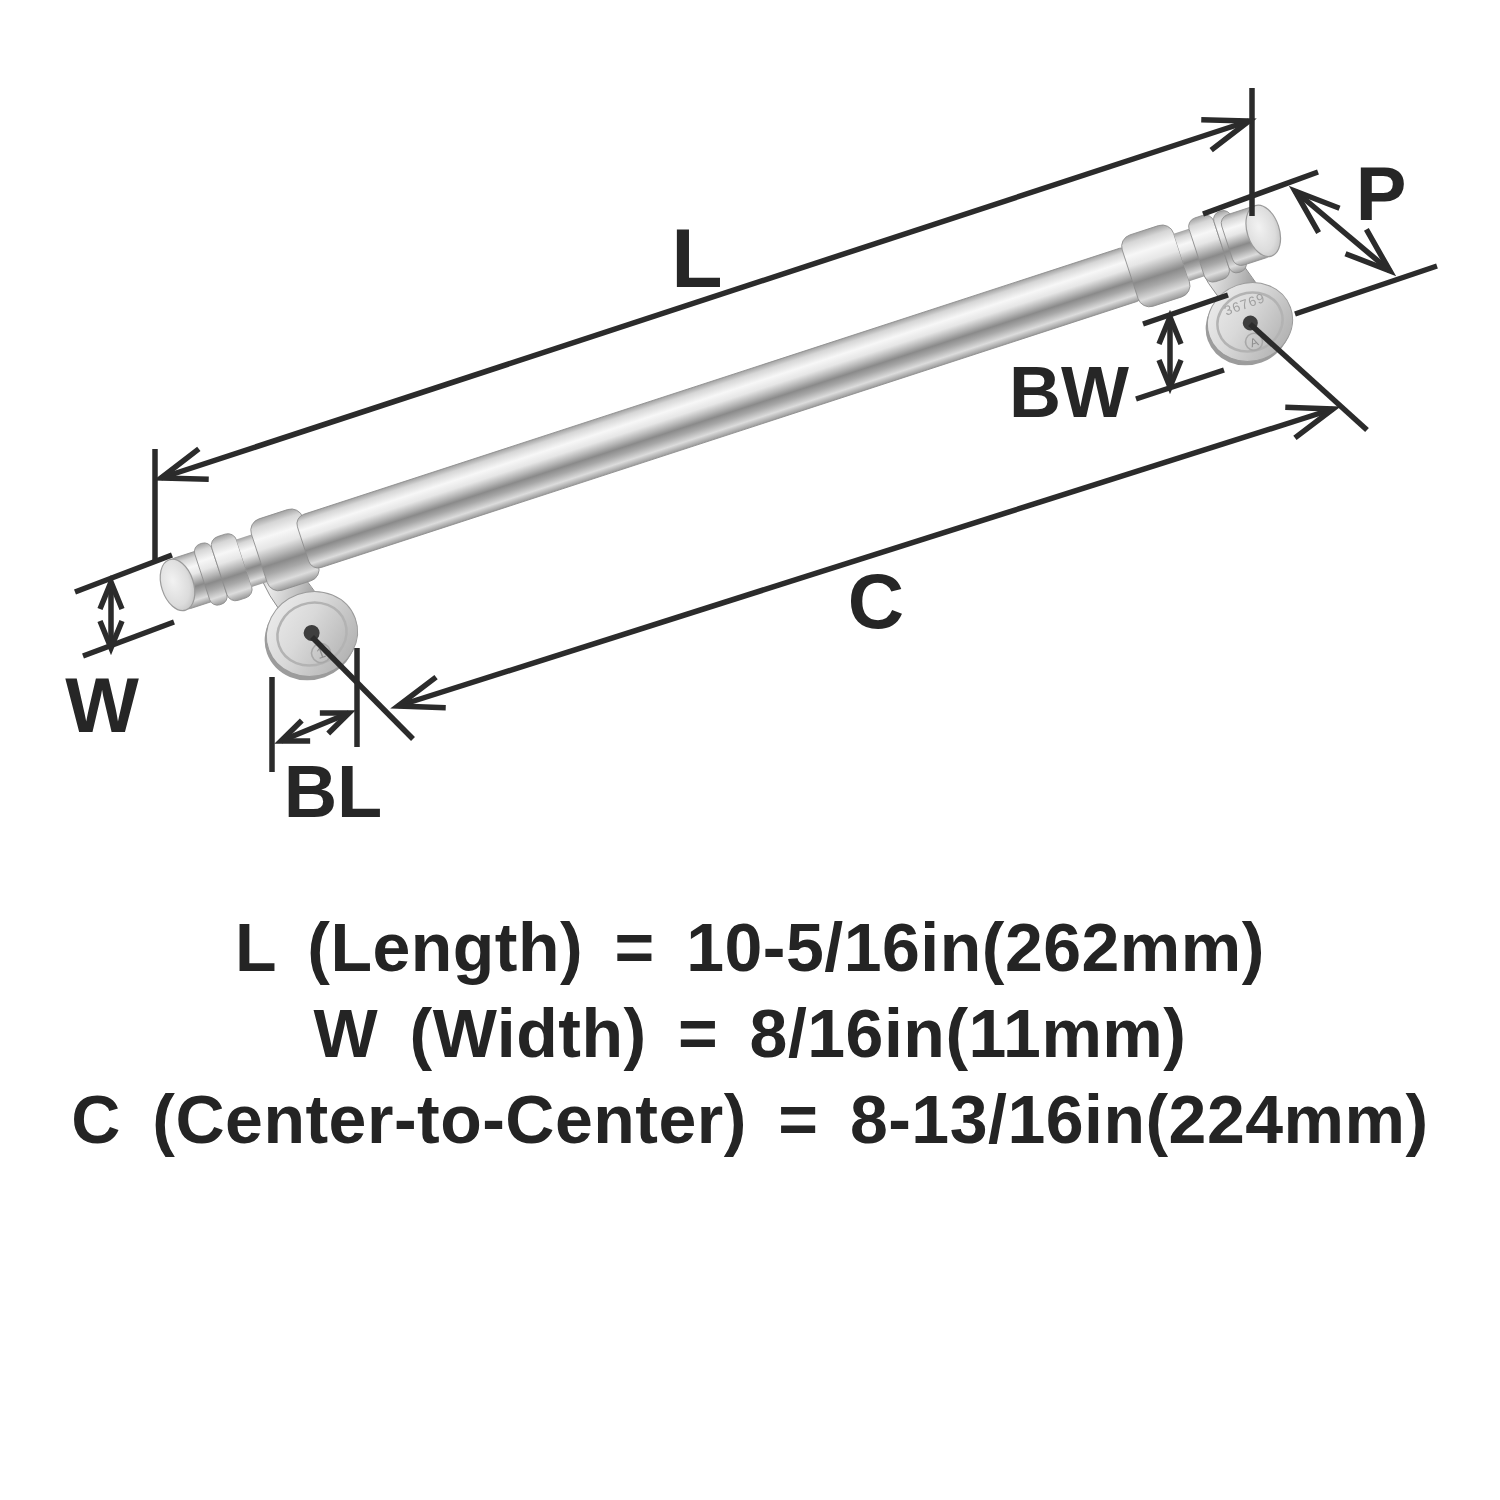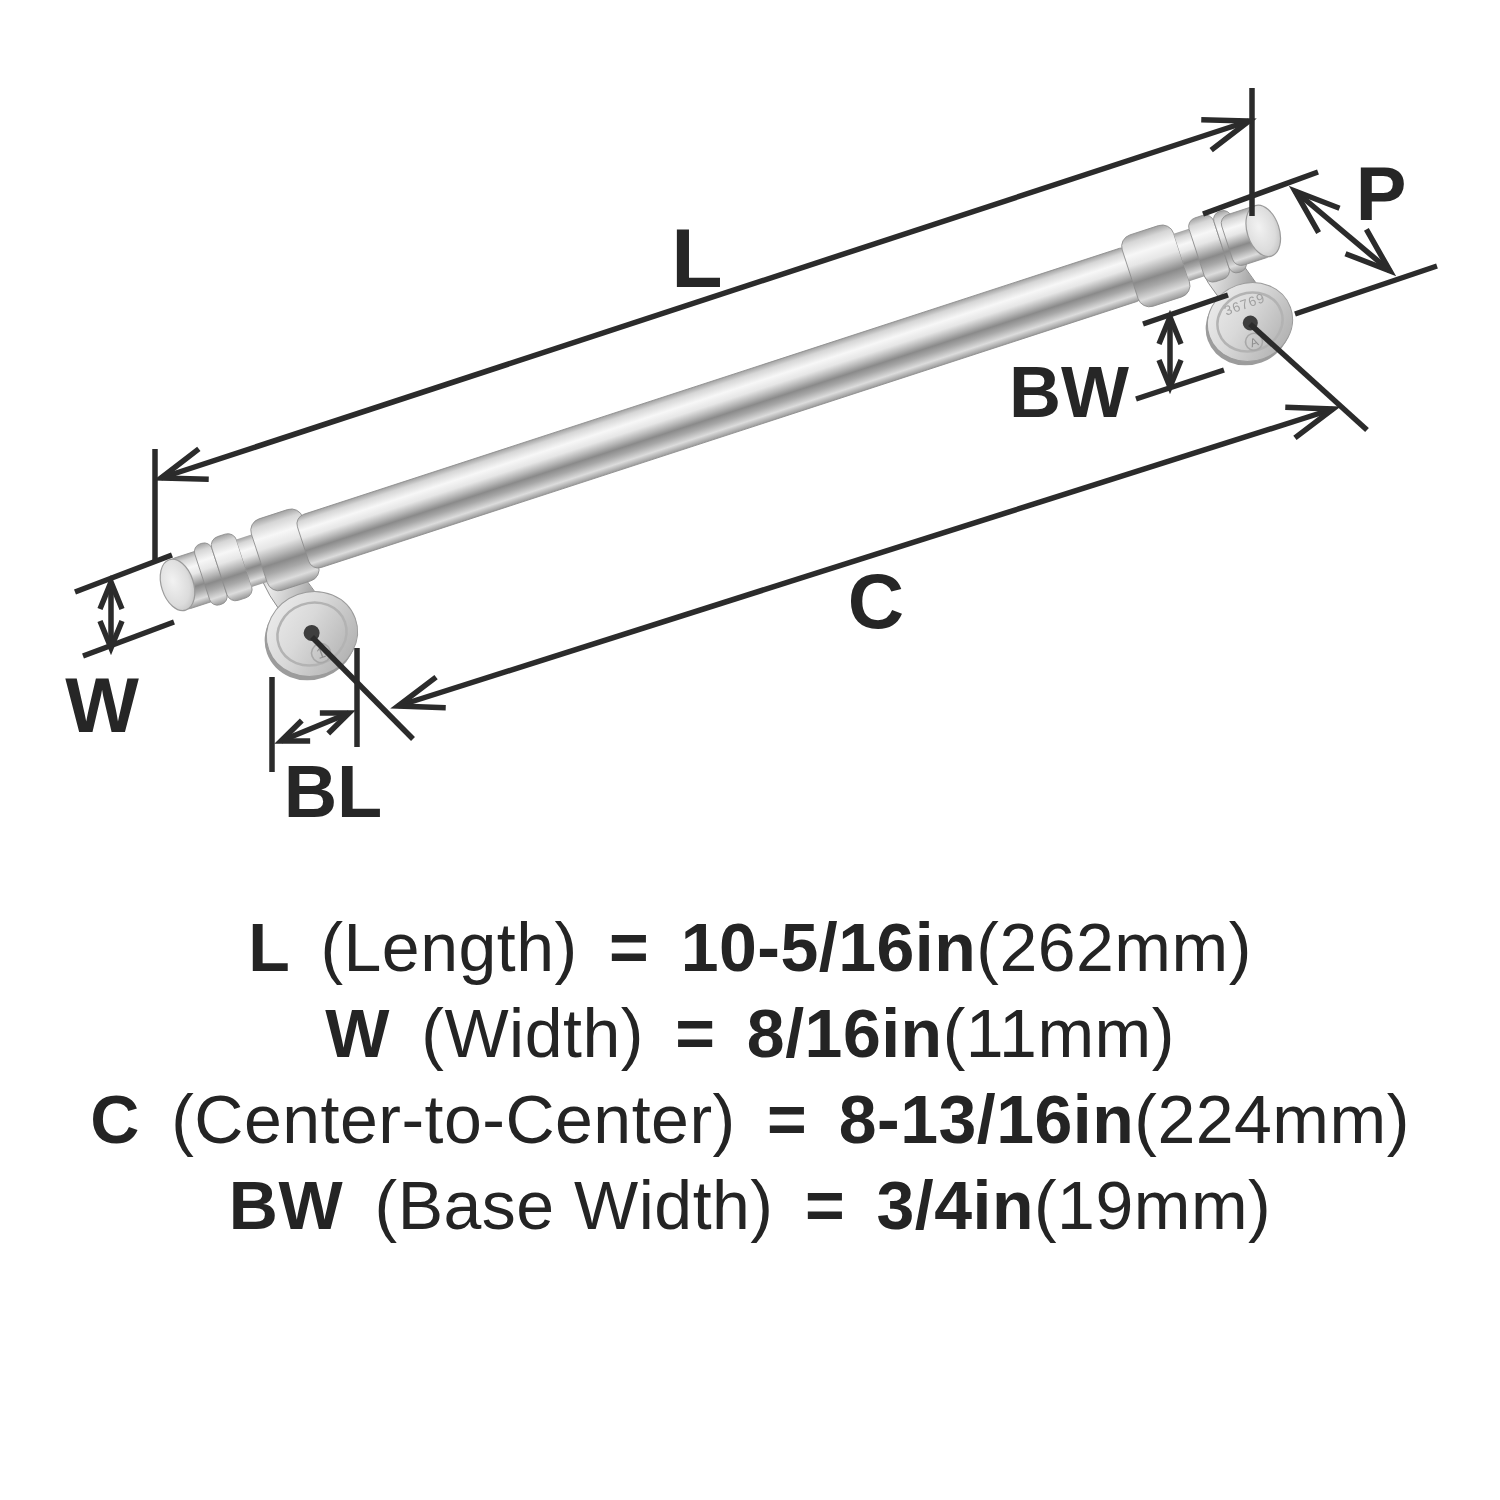--- a/index.html
+++ b/index.html
@@ -25,21 +25,21 @@
     line-height:86px;
     color:#242424;
     letter-spacing:0.5px;
     white-space:nowrap;
   }
   .legend-row{height:86px;}
   .legend-row .code,
   .legend-row .eq,
   .legend-row .inches{font-weight:700;}
   .legend-row .name,
-  .legend-row .mm{font-weight:400;}
+  .legend-row .mm{font-weight:700;}
   .legend-row .code{margin-right:12px;}
   .legend-row .name{margin-right:12px;}
   .legend-row .eq{margin-right:12px;}
 </style>
 </head>
 <body>
 
 <div class="canvas">
 
   <svg class="diagram-svg" width="1500" height="900" viewBox="0 0 1500 900" xmlns="http://www.w3.org/2000/svg">
@@ -179,18 +179,15 @@
   <div class="legend">
     <div class="legend-row">
       <span class="code">L </span><span class="name">(Length) </span><span class="eq">= </span><span class="inches">10-5/16in</span><span class="mm">(262mm)</span>
     </div>
     <div class="legend-row">
       <span class="code">W </span><span class="name">(Width) </span><span class="eq">= </span><span class="inches">8/16in</span><span class="mm">(11mm)</span>
     </div>
     <div class="legend-row">
       <span class="code">C </span><span class="name">(Center-to-Center) </span><span class="eq">= </span><span class="inches">8-13/16in</span><span class="mm">(224mm)</span>
     </div>
-    <div class="legend-row">
-      <span class="code">BW </span><span class="name">(Base Width) </span><span class="eq">= </span><span class="inches">3/4in</span><span class="mm">(19mm)</span>
-    </div>
   </div>
 
 </div>
 
 </body></html>

